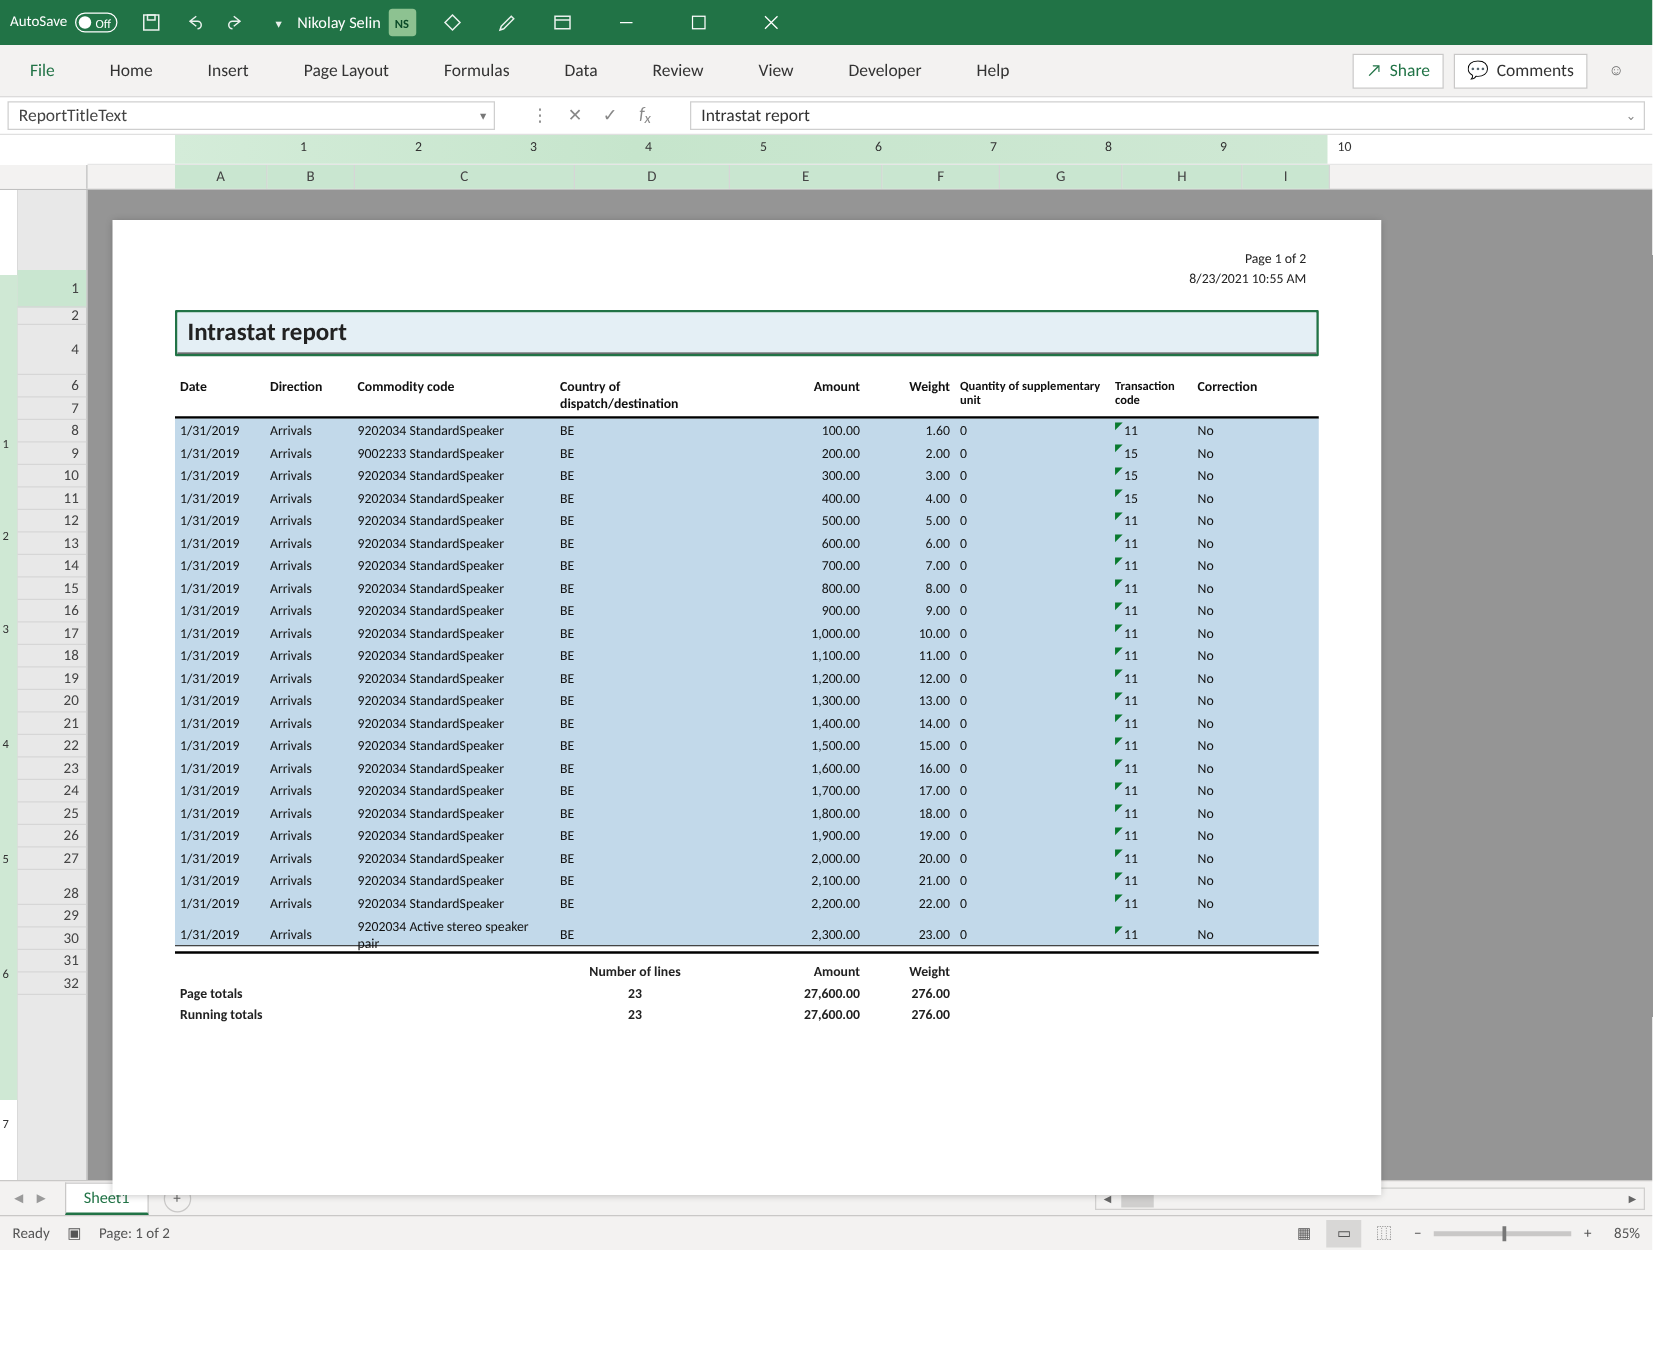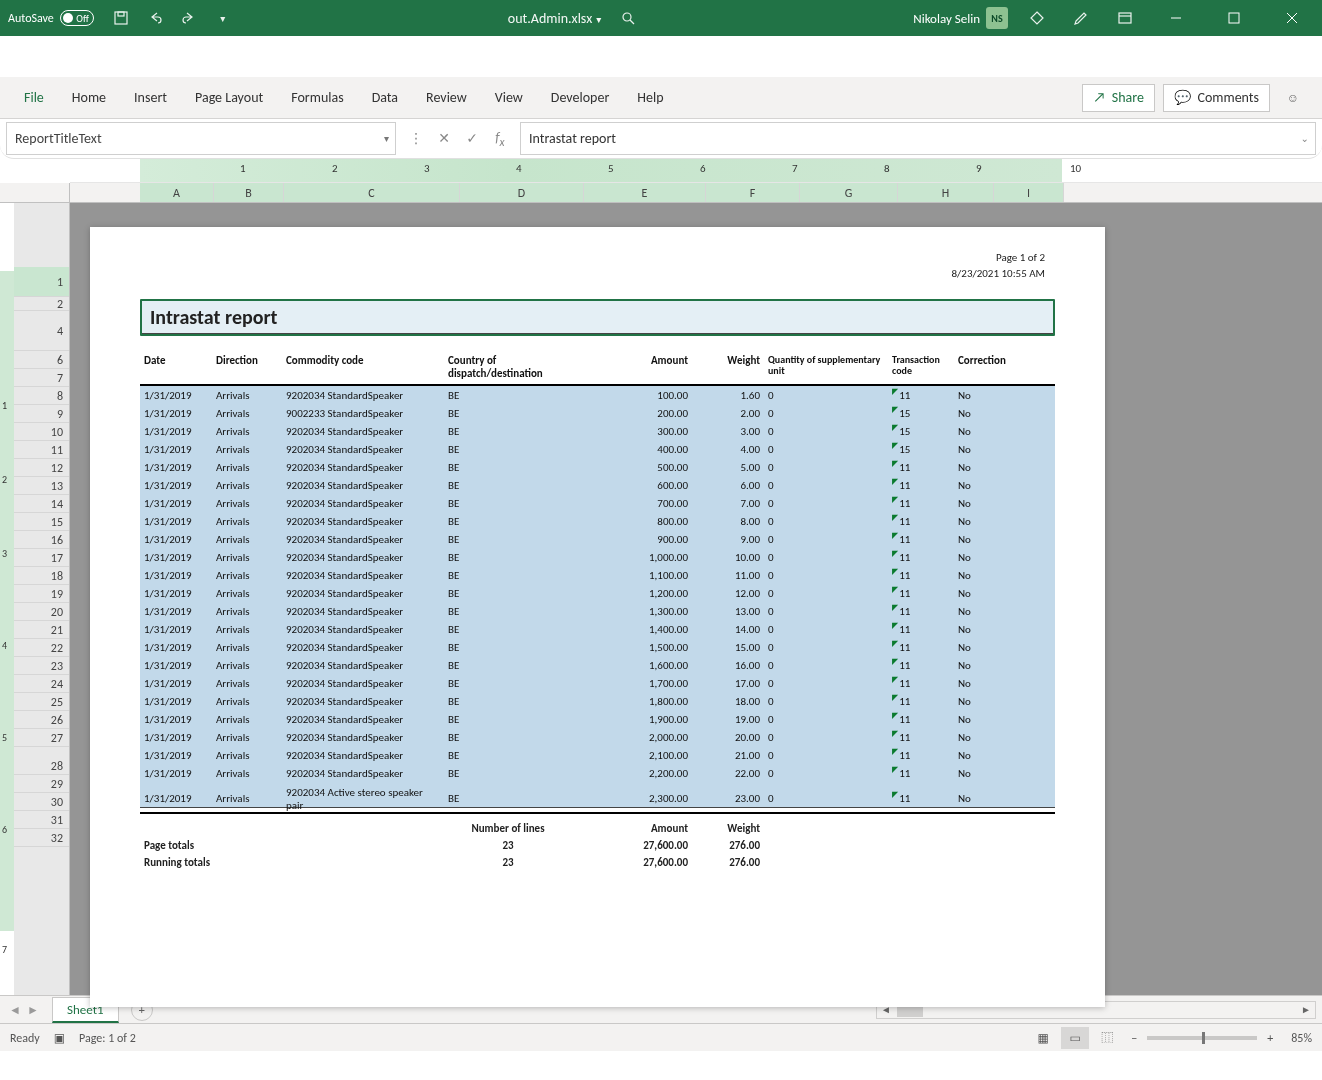--- a/index.html
+++ b/index.html
@@ -18,30 +18,30 @@
   .tbtn { width:30px;height:30px; display:flex;align-items:center;justify-content:center; color:#fff; opacity:.9;}
   .tbtn svg { width:16px;height:16px; stroke:#fff; fill:none; stroke-width:1.2;}
   .docname { font-size:14px; opacity:.95;}
   .docname .chev { font-size:10px; margin-left:4px;}
   .user { display:flex; align-items:center; gap:6px; font-size:13px;}
   .avatar { width:22px;height:22px;background:#8dc291;border-radius:3px;display:flex;align-items:center;justify-content:center;font-size:10px;color:#0b4a28;font-weight:600;}
   .winbtn { width:44px;height:36px;display:flex;align-items:center;justify-content:center;}
   .winbtn svg { width:12px;height:12px; stroke:#fff; fill:none; stroke-width:1;}
   
   
-  .ribbon { height:42px; background:#f3f2f1; border-bottom:1px solid #d5d4d3; display:flex; align-items:center; padding:0 10px; gap:0;margin-top:41px;}
+  .ribbon { height:42px; background:#f3f2f1; border-bottom:1px solid #d5d4d3; display:flex; align-items:center; padding:0 10px; gap:16px;}
   .ribbon .tab { padding:0 14px; height:100%; display:flex; align-items:center; font-size:14px; color:#333;}
   .ribbon .tab.file { color:#217346; font-weight:400;}
   .ribbon .right { margin-left:auto; display:flex; gap:8px; align-items:center; padding-right:4px;}
   .rbox { border:1px solid #c9c8c7; height:28px; padding:0 10px; display:flex; align-items:center; gap:6px; font-size:14px; color:#333; background:#fff;}
   .rbox.share { color:#217346;}
   .smile { width:30px;height:30px;display:flex;align-items:center;justify-content:center;color:#666;}
   
   
-  .fbar { height:40px; background:#fff; display:flex; align-items:stretch; padding:3px 6px; gap:6px; border-bottom:1px solid #e0e0e0;border-radius:14px;}
+  .fbar { height:30px; background:#fff; display:flex; align-items:stretch; padding:3px 6px; gap:22px; border-bottom:1px solid #e0e0e0;}
   .namebox { width:390px; border:1px solid #cfcfcf; display:flex; align-items:center; padding:0 8px; font-size:14px; color:#444; position:relative;}
   .namebox .dd { position:absolute; right:6px; font-size:10px; color:#777;}
   .fgroup { display:flex; align-items:center; gap:0;}
   .fbtn { width:28px;height:26px;display:flex;align-items:center;justify-content:center;color:#888; font-size:14px;}
   .fxinput { flex:1; border:1px solid #cfcfcf; display:flex; align-items:center; padding:0 8px; font-size:14px; color:#333; position:relative;}
   .fxinput .expand { position:absolute; right:6px; font-size:10px; color:#888;}
   
   
   .hruler { height:24px; background:#fff; position:relative; border-bottom:1px solid #e6e6e6; margin-left:70px;}
   .hruler .shade { position:absolute; left:70px; right:260px; top:0; bottom:0; background:linear-gradient(90deg,#d4ecd9 0%, #c6e5cc 40%, #cfe8d4 100%);}
@@ -138,29 +138,20 @@
         <svg viewBox="0 0 16 16">
           <path d="M10 3 5 7l5 4M5 7h6a3 3 0 0 1 0 6"></path>
         </svg>
       </div>
     <div class="tbtn">
         <svg viewBox="0 0 16 16">
           <path d="M6 3l5 4-5 4M11 7H5a3 3 0 0 0 0 6"></path>
         </svg>
       </div>
     <div class="tbtn" style="font-size:10px;">▾</div>
-  </div>
-  <div class="center">
-    <span class="docname"><span>out.Admin.xlsx</span><span class="chev">▾</span></span>
-    <div class="tbtn">
-        <svg viewBox="0 0 16 16">
-          <circle cx="7" cy="7" r="4"></circle>
-          <path d="M10 10l4 4"></path>
-        </svg>
-      </div>
   </div>
   <div class="right">
     <div class="user">
       <span>Nikolay Selin</span>
       <span class="avatar">NS</span>
     </div>
     <div class="tbtn">
         <svg viewBox="0 0 16 16">
           <path d="M8 2 14 8 8 14 2 8z"></path>
         </svg>

